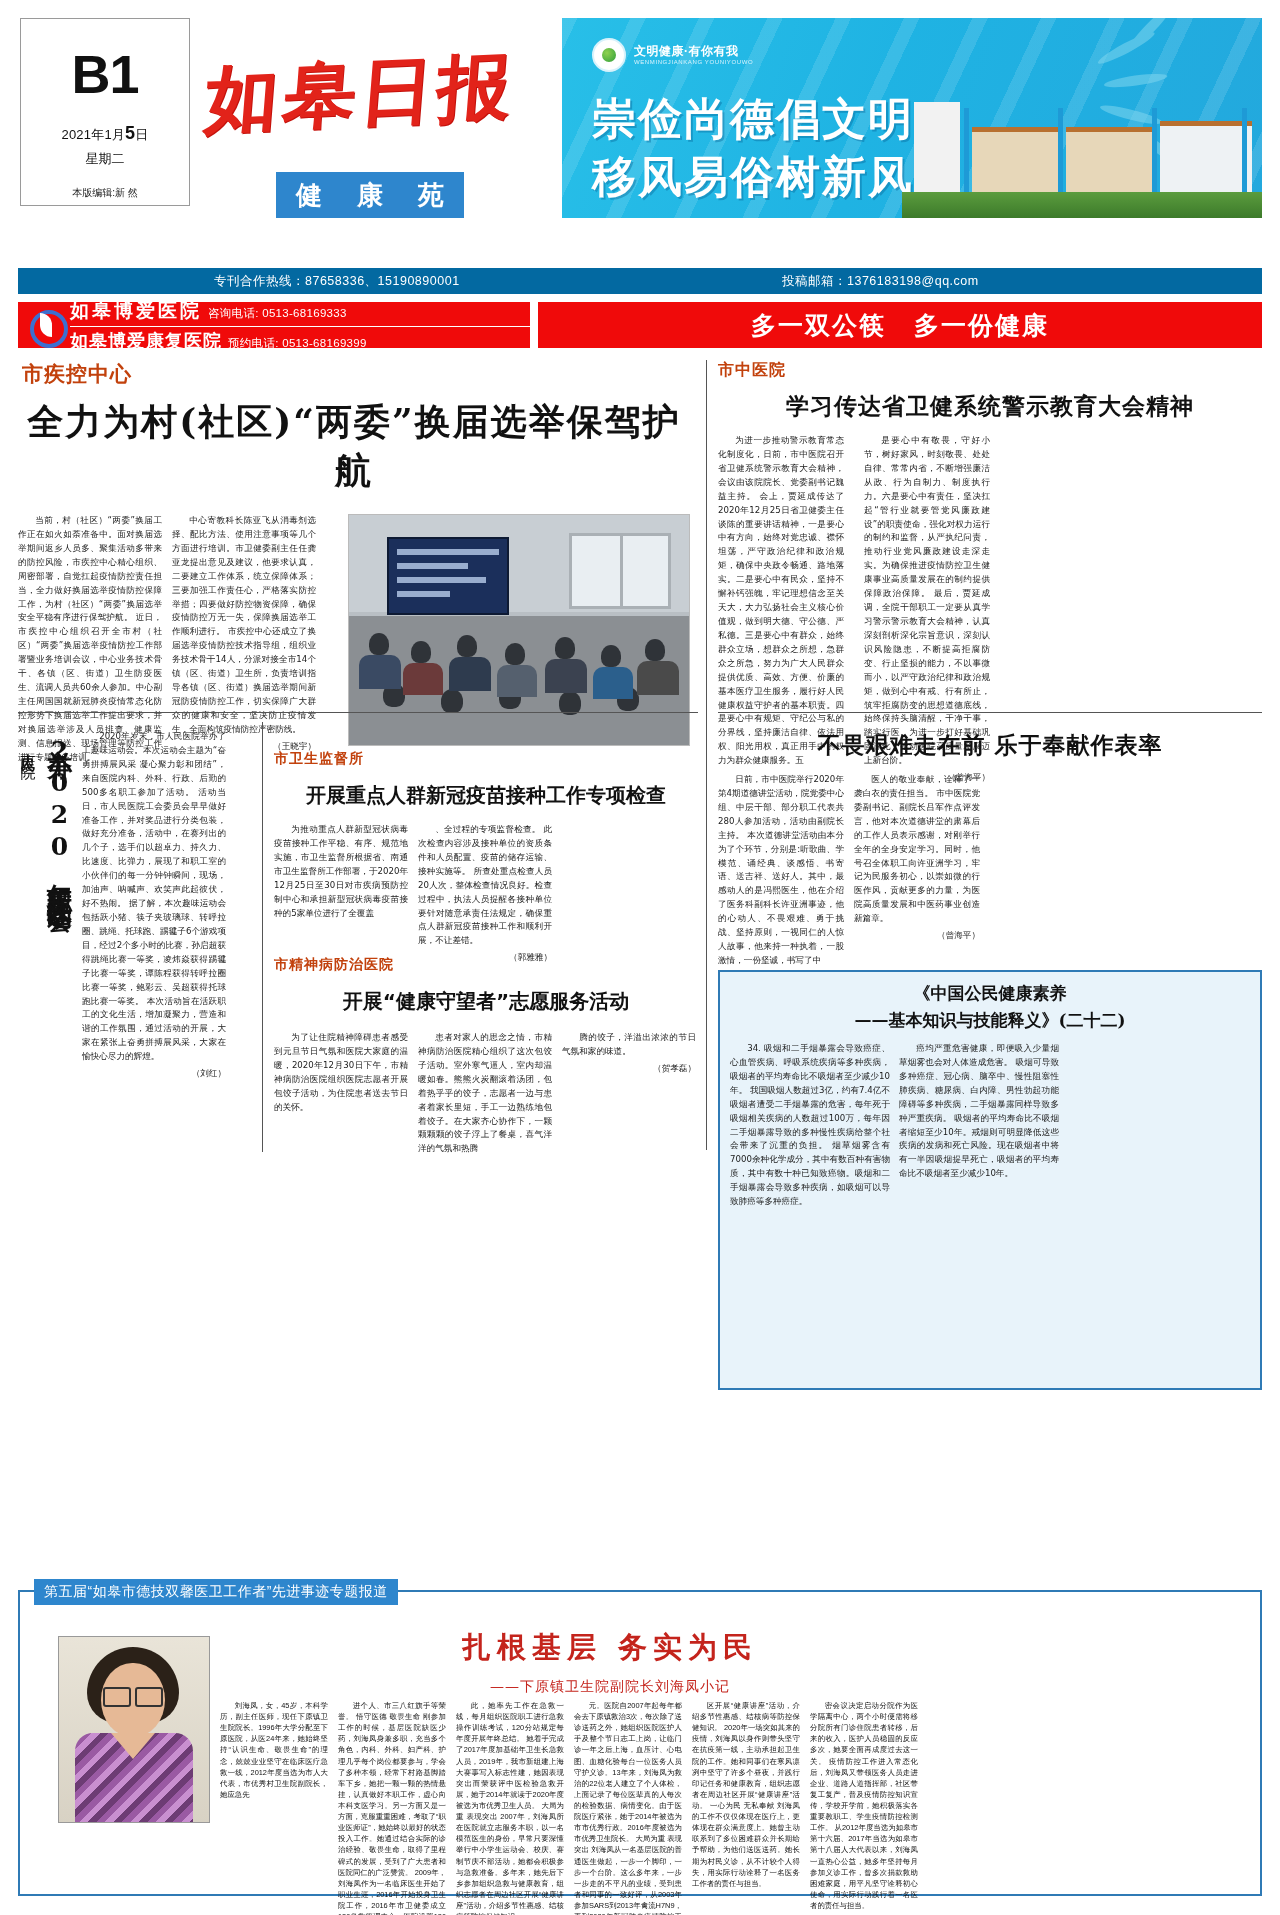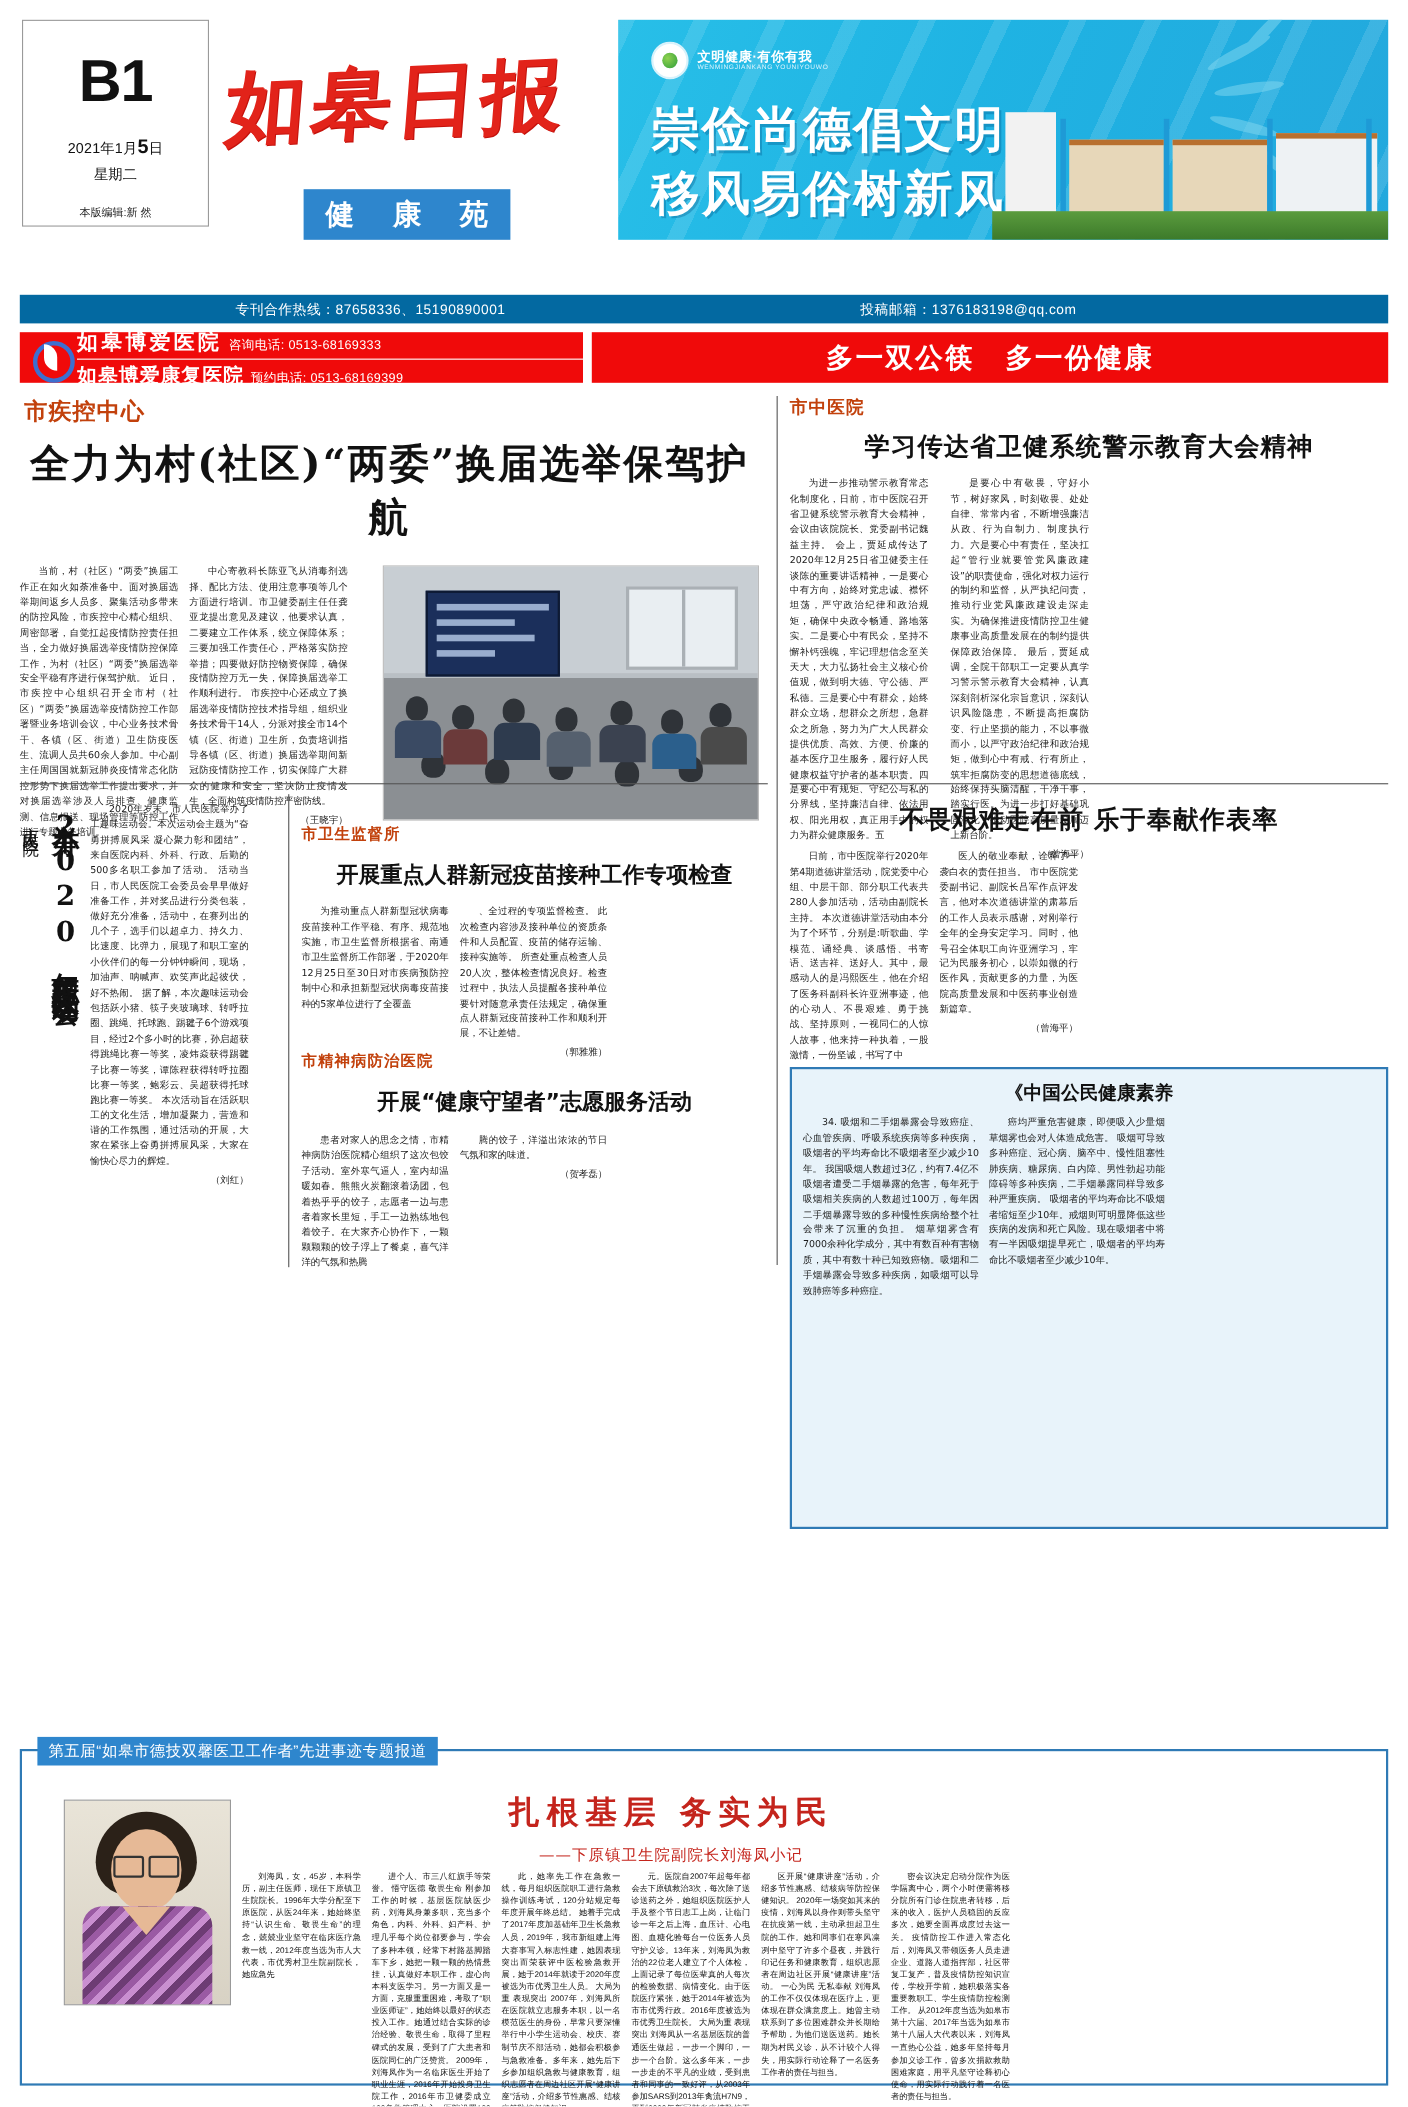--- a/index.html
+++ b/index.html
@@ -369,20 +369,23 @@
 市中医院党委副书记、副院长吕军作点评发言，他对本次道德讲堂的肃幕后的工作人员表示感谢，对刚举行全年的全身安定学习。同时，他号召全体职工向许亚洲学习，牢记为民服务初心，以崇如微的行医作风，贡献更多的力量，为医院高质量发展和中医药事业创造新篇章。</p>
           <div class="byline">（曾海平）</div>
         </div>
       </div>
     </div>
 
     <div class="healthbox" style="left:700px;top:610px;width:544px;height:420px;">
       <div class="hb-t1">
         <span>《中国公民健康素养</span>
       </div>
+      <div class="hb-t2">
+        <span>——基本知识与技能释义》</span><span>(二十二)</span>
+      </div>
       <div class="hb-cols">
         <div class="hb-c col-text">
           <p>34. 吸烟和二手烟暴露会导致癌症、心血管疾病、呼吸系统疾病等多种疾病，吸烟者的平均寿命比不吸烟者至少减少10年。
 我国吸烟人数超过3亿，约有7.4亿不吸烟者遭受二手烟暴露的危害，每年死于吸烟相关疾病的人数超过100万，每年因二手烟暴露导致的多种慢性疾病给整个社会带来了沉重的负担。
 烟草烟雾含有7000余种化学成分，其中有数百种有害物质，其中有数十种已知致癌物。吸烟和二手烟暴露会导致多种疾病，如吸烟可以导致肺癌等多种癌症。</p>
         </div>
         <div class="hb-c col-text">
           <p>癌均严重危害健康，即便吸入少量烟草烟雾也会对人体造成危害。
 吸烟可导致多种癌症、冠心病、脑卒中、慢性阻塞性肺疾病、糖尿病、白内障、男性勃起功能障碍等多种疾病，二手烟暴露同样导致多种严重疾病。
 吸烟者的平均寿命比不吸烟者缩短至少10年。戒烟则可明显降低这些疾病的发病和死亡风险。现在吸烟者中将有一半因吸烟提早死亡，吸烟者的平均寿命比不吸烟者至少减少10年。</p>
@@ -422,20 +425,23 @@
           <div class="byline">（郭雅雅）</div>
         </div>
       </div>
     </div>
 
     <div class="blk" style="position:absolute;left:256px;top:576px;width:424px;">
       <div class="kicker">市精神病防治医院</div>
       <h3 style="margin-top:14px;">开展“健康守望者”志愿服务活动</h3>
       <div style="display:flex;gap:10px;margin-top:16px;">
         <div class="col-text" style="width:134px;">
+          <p>为了让住院精神障碍患者感受到元旦节日气氛和医院大家庭的温暖，2020年12月30日下午，市精神病防治医院组织医院志愿者开展包饺子活动，为住院患者送去节日的关怀。</p>
+        </div>
+        <div class="col-text" style="width:134px;">
           <p>患者对家人的思念之情，市精神病防治医院精心组织了这次包饺子活动。室外寒气逼人，室内却温暖如春。熊熊火炭翻滚着汤团，包着热乎乎的饺子，志愿者一边与患者着家长里短，手工一边熟练地包着饺子。在大家齐心协作下，一颗颗颗颗的饺子浮上了餐桌，喜气洋洋的气氛和热腾</p>
         </div>
         <div class="col-text" style="width:134px;">
           <p>腾的饺子，洋溢出浓浓的节日气氛和家的味道。</p>
           <div class="byline">（贺孝磊）</div>
         </div>
       </div>
     </div>
 
   </div>

